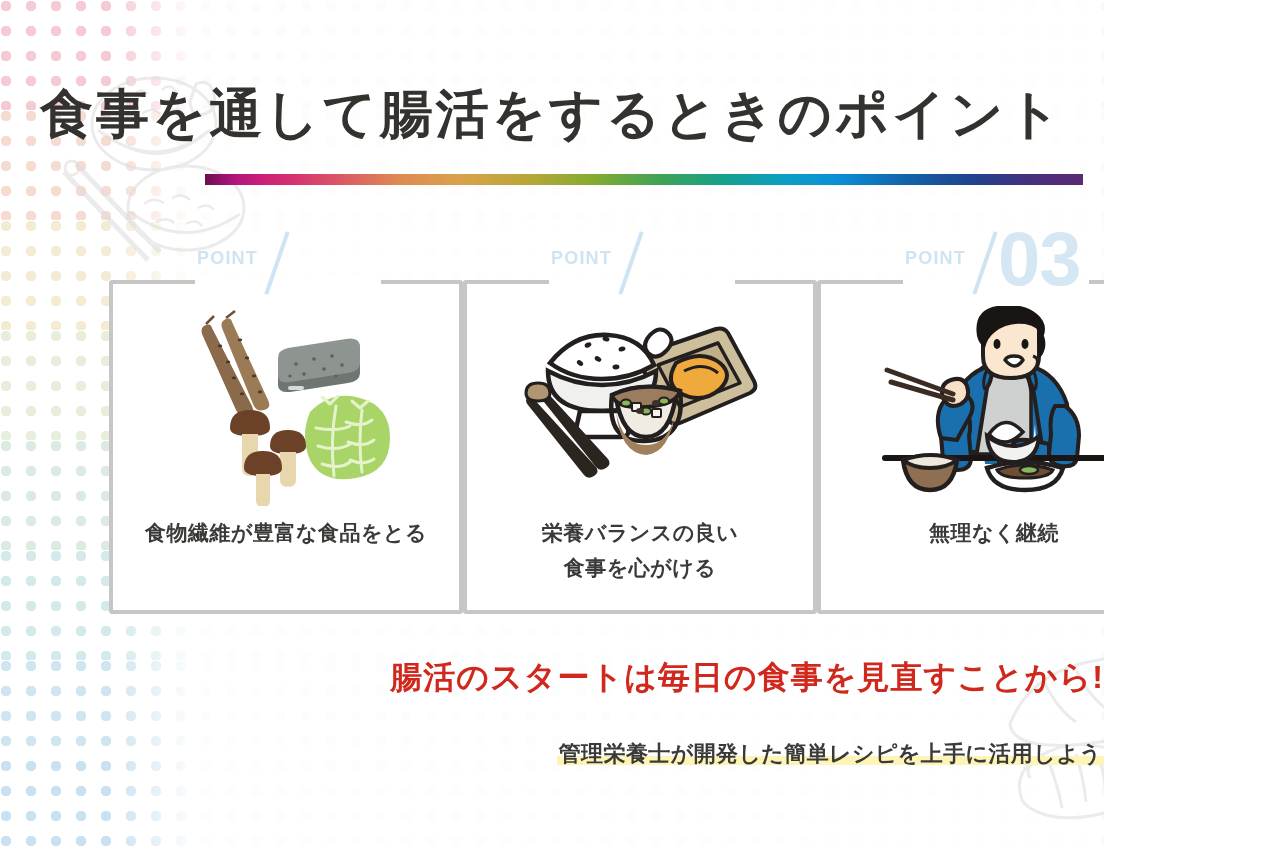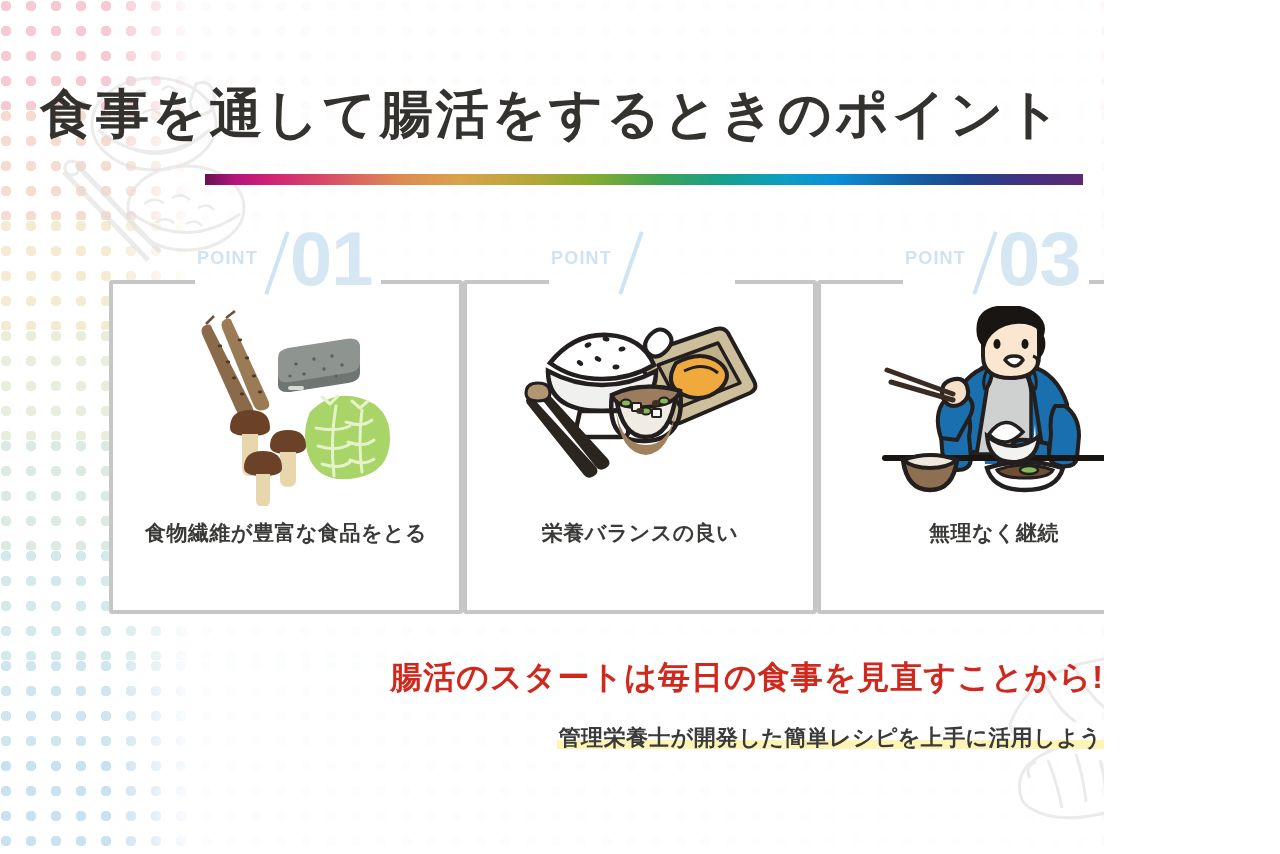--- a/index.html
+++ b/index.html
@@ -191,21 +191,21 @@
   }
   #footer-headline {
     font-size:32px;
     font-weight:bold;
     color:#d0281c;
     letter-spacing:1px;
     line-height:1.2;
     white-space:nowrap;
   }
   #footer-sub-wrap {
-    margin-top:24px;
+    margin-top:40px;
     line-height:1;
   }
   #footer-sub {
     display:inline;
     font-size:22px;
     font-weight:bold;
     color:#3a3a38;
     letter-spacing:0.4px;
     line-height:1.6;
     background:linear-gradient(transparent 62%, #fdf4b6 62%, #fdf4b6 96%, transparent 96%);
@@ -261,21 +261,20 @@
 
   <div id="cards-row">
 
     <div class="point-card">
       <div class="card-frame"></div>
       <div class="card-top-gap"></div>
 
       <div class="point-badge">
         <span class="point-word">POINT</span>
         <span class="point-slash"></span>
-        <span class="point-number">01</span>
       </div>
 
       <div class="card-art">
         <svg width="220" height="200" viewBox="0 0 220 200">
 
           <g>
             <path d="M36 22 L76 100 q4 8 -4 10 q-8 2 -12 -6 L26 28 q-2 -7 4 -9 q5 -2 6 3 z" fill="#8a6a4a"></path>
             <path d="M56 16 L92 94 q4 8 -4 10 q-8 2 -11 -6 L46 22 q-2 -7 4 -9 q5 -2 6 3 z" fill="#9b7a56"></path>
             <g fill="#4d382a">
               <ellipse cx="44" cy="40" rx="2.2" ry="1.4"></ellipse>
@@ -392,20 +391,21 @@
           <g>
             <path d="M12 86 L76 156 q4 5 -2 9 q-6 4 -10 -1 L8 94 q-4 -5 0 -8 q4 -3 4 0 z" fill="#2b2520"></path>
             <path d="M24 78 L88 148 q4 5 -2 9 q-6 4 -10 -1 L20 86 q-4 -5 0 -8 q4 -3 4 0 z" fill="#2b2520"></path>
             <path d="M6 82 q0 -10 12 -10 q12 0 12 10 q0 8 -12 8 q-12 0 -12 -8 z" fill="#b09772" stroke="#231f1e" stroke-width="3"></path>
           </g>
         </svg>
       </div>
 
       <div class="card-caption">
         <span>栄養バランスの良い</span>
+        <span class="l2">食事を心がける</span>
       </div>
     </div>
 
     <div class="point-card">
       <div class="card-frame"></div>
       <div class="card-top-gap"></div>
 
       <div class="point-badge">
         <span class="point-word">POINT</span>
         <span class="point-slash"></span>

